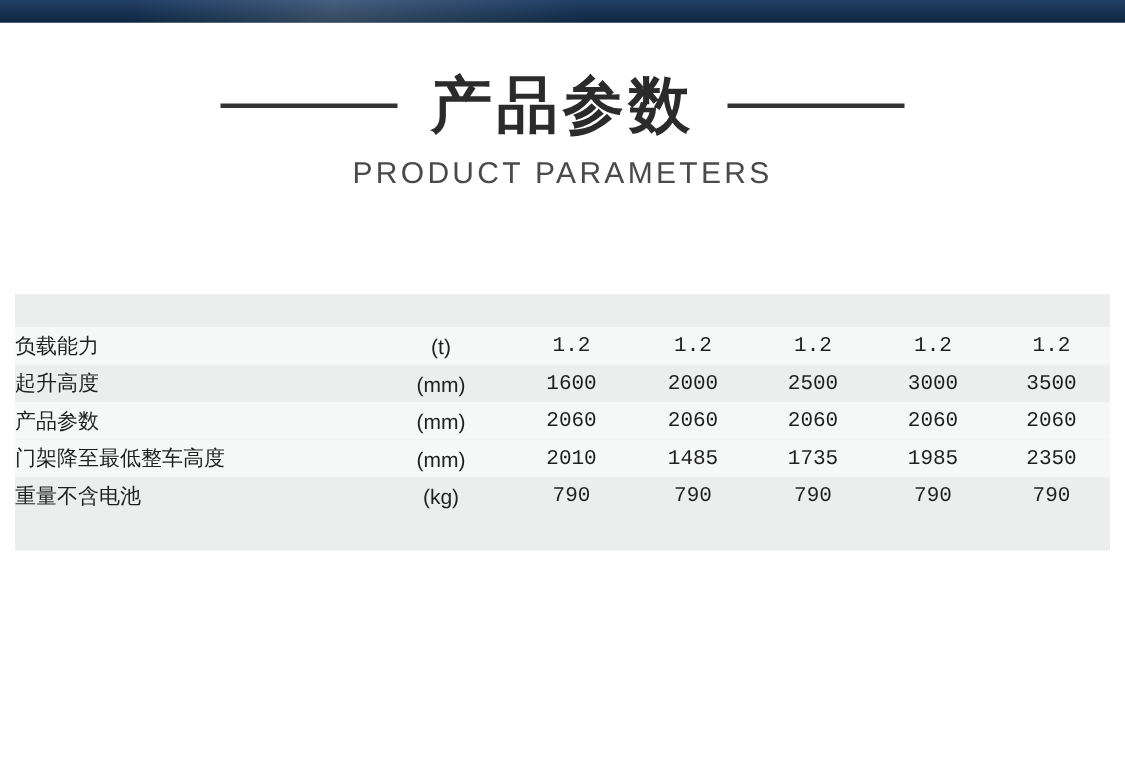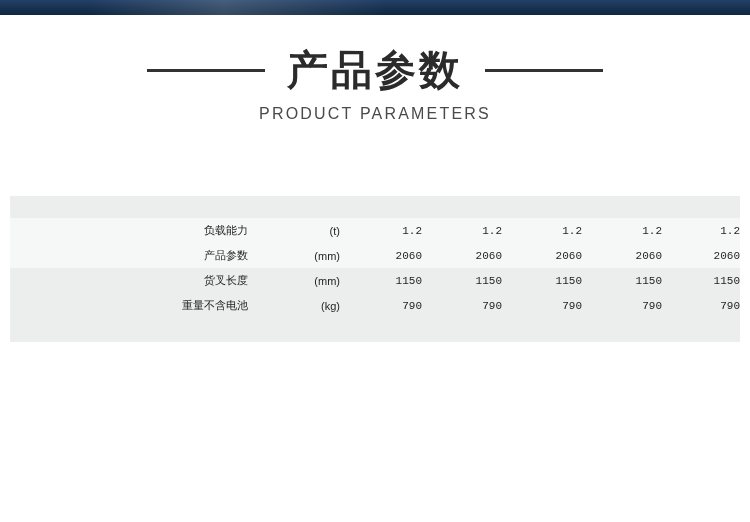--- a/index.html
+++ b/index.html
@@ -68,21 +68,21 @@
   .title-cn {
     font-size: 41px;
     font-weight: bold;
     letter-spacing: 3px;
     color: #2b2b2b;
     line-height: 1.1;
     white-space: nowrap;
   }
   .title-en {
     margin-top: 12px;
-    font-size: 16px;
+    font-size: 20px;
     letter-spacing: 2.2px;
     color: #4a4a4a;
     white-space: nowrap;
   }
 
   
   .panel {
     position: absolute;
     top: 196px;
     left: 10px;
@@ -94,25 +94,24 @@
   table.params {
     width: 730px;
     border-collapse: collapse;
     table-layout: fixed;
   }
   table.params tr.row-alt td {
     background: #f6f7f7;
   }
   table.params td {
     height: 25px;
-    font-size: 11px;
+    font-size: 14px;
     color: #1f1f1f;
     padding: 0;
     white-space: nowrap;
-    text-align: right;
   }
   td.c-name {
     width: 238px;
     text-align: left;
     padding-left: 18px;
     box-sizing: border-box;
   }
   td.c-unit {
     width: 92px;
     text-align: center;
@@ -163,37 +162,46 @@
       <tbody>
         <tr class="row-alt">
           <td class="c-name">负载能力</td>
           <td class="c-unit">(t)</td>
           <td class="c-val v0">1.2</td>
           <td class="c-val v1">1.2</td>
           <td class="c-val v2">1.2</td>
           <td class="c-val v3">1.2</td>
           <td class="c-val v4">1.2</td>
         </tr>
+        <tr>
+          <td class="c-name">起升高度</td>
+          <td class="c-unit">(mm)</td>
+          <td class="c-val v0">1600</td>
+          <td class="c-val v1">2000</td>
+          <td class="c-val v2">2500</td>
+          <td class="c-val v3">3000</td>
+          <td class="c-val v4">3500</td>
+        </tr>
         <tr class="row-alt">
           <td class="c-name">产品参数</td>
           <td class="c-unit">(mm)</td>
           <td class="c-val v0">2060</td>
           <td class="c-val v1">2060</td>
           <td class="c-val v2">2060</td>
           <td class="c-val v3">2060</td>
           <td class="c-val v4">2060</td>
         </tr>
-        <tr>
-          <td class="c-name">货叉长度</td>
+        <tr class="row-alt">
+          <td class="c-name">门架降至最低整车高度</td>
           <td class="c-unit">(mm)</td>
-          <td class="c-val v0">1150</td>
-          <td class="c-val v1">1150</td>
-          <td class="c-val v2">1150</td>
-          <td class="c-val v3">1150</td>
-          <td class="c-val v4">1150</td>
+          <td class="c-val v0">2010</td>
+          <td class="c-val v1">1485</td>
+          <td class="c-val v2">1735</td>
+          <td class="c-val v3">1985</td>
+          <td class="c-val v4">2350</td>
         </tr>
         <tr>
           <td class="c-name">重量不含电池</td>
           <td class="c-unit">(kg)</td>
           <td class="c-val v0">790</td>
           <td class="c-val v1">790</td>
           <td class="c-val v2">790</td>
           <td class="c-val v3">790</td>
           <td class="c-val v4">790</td>
         </tr>

